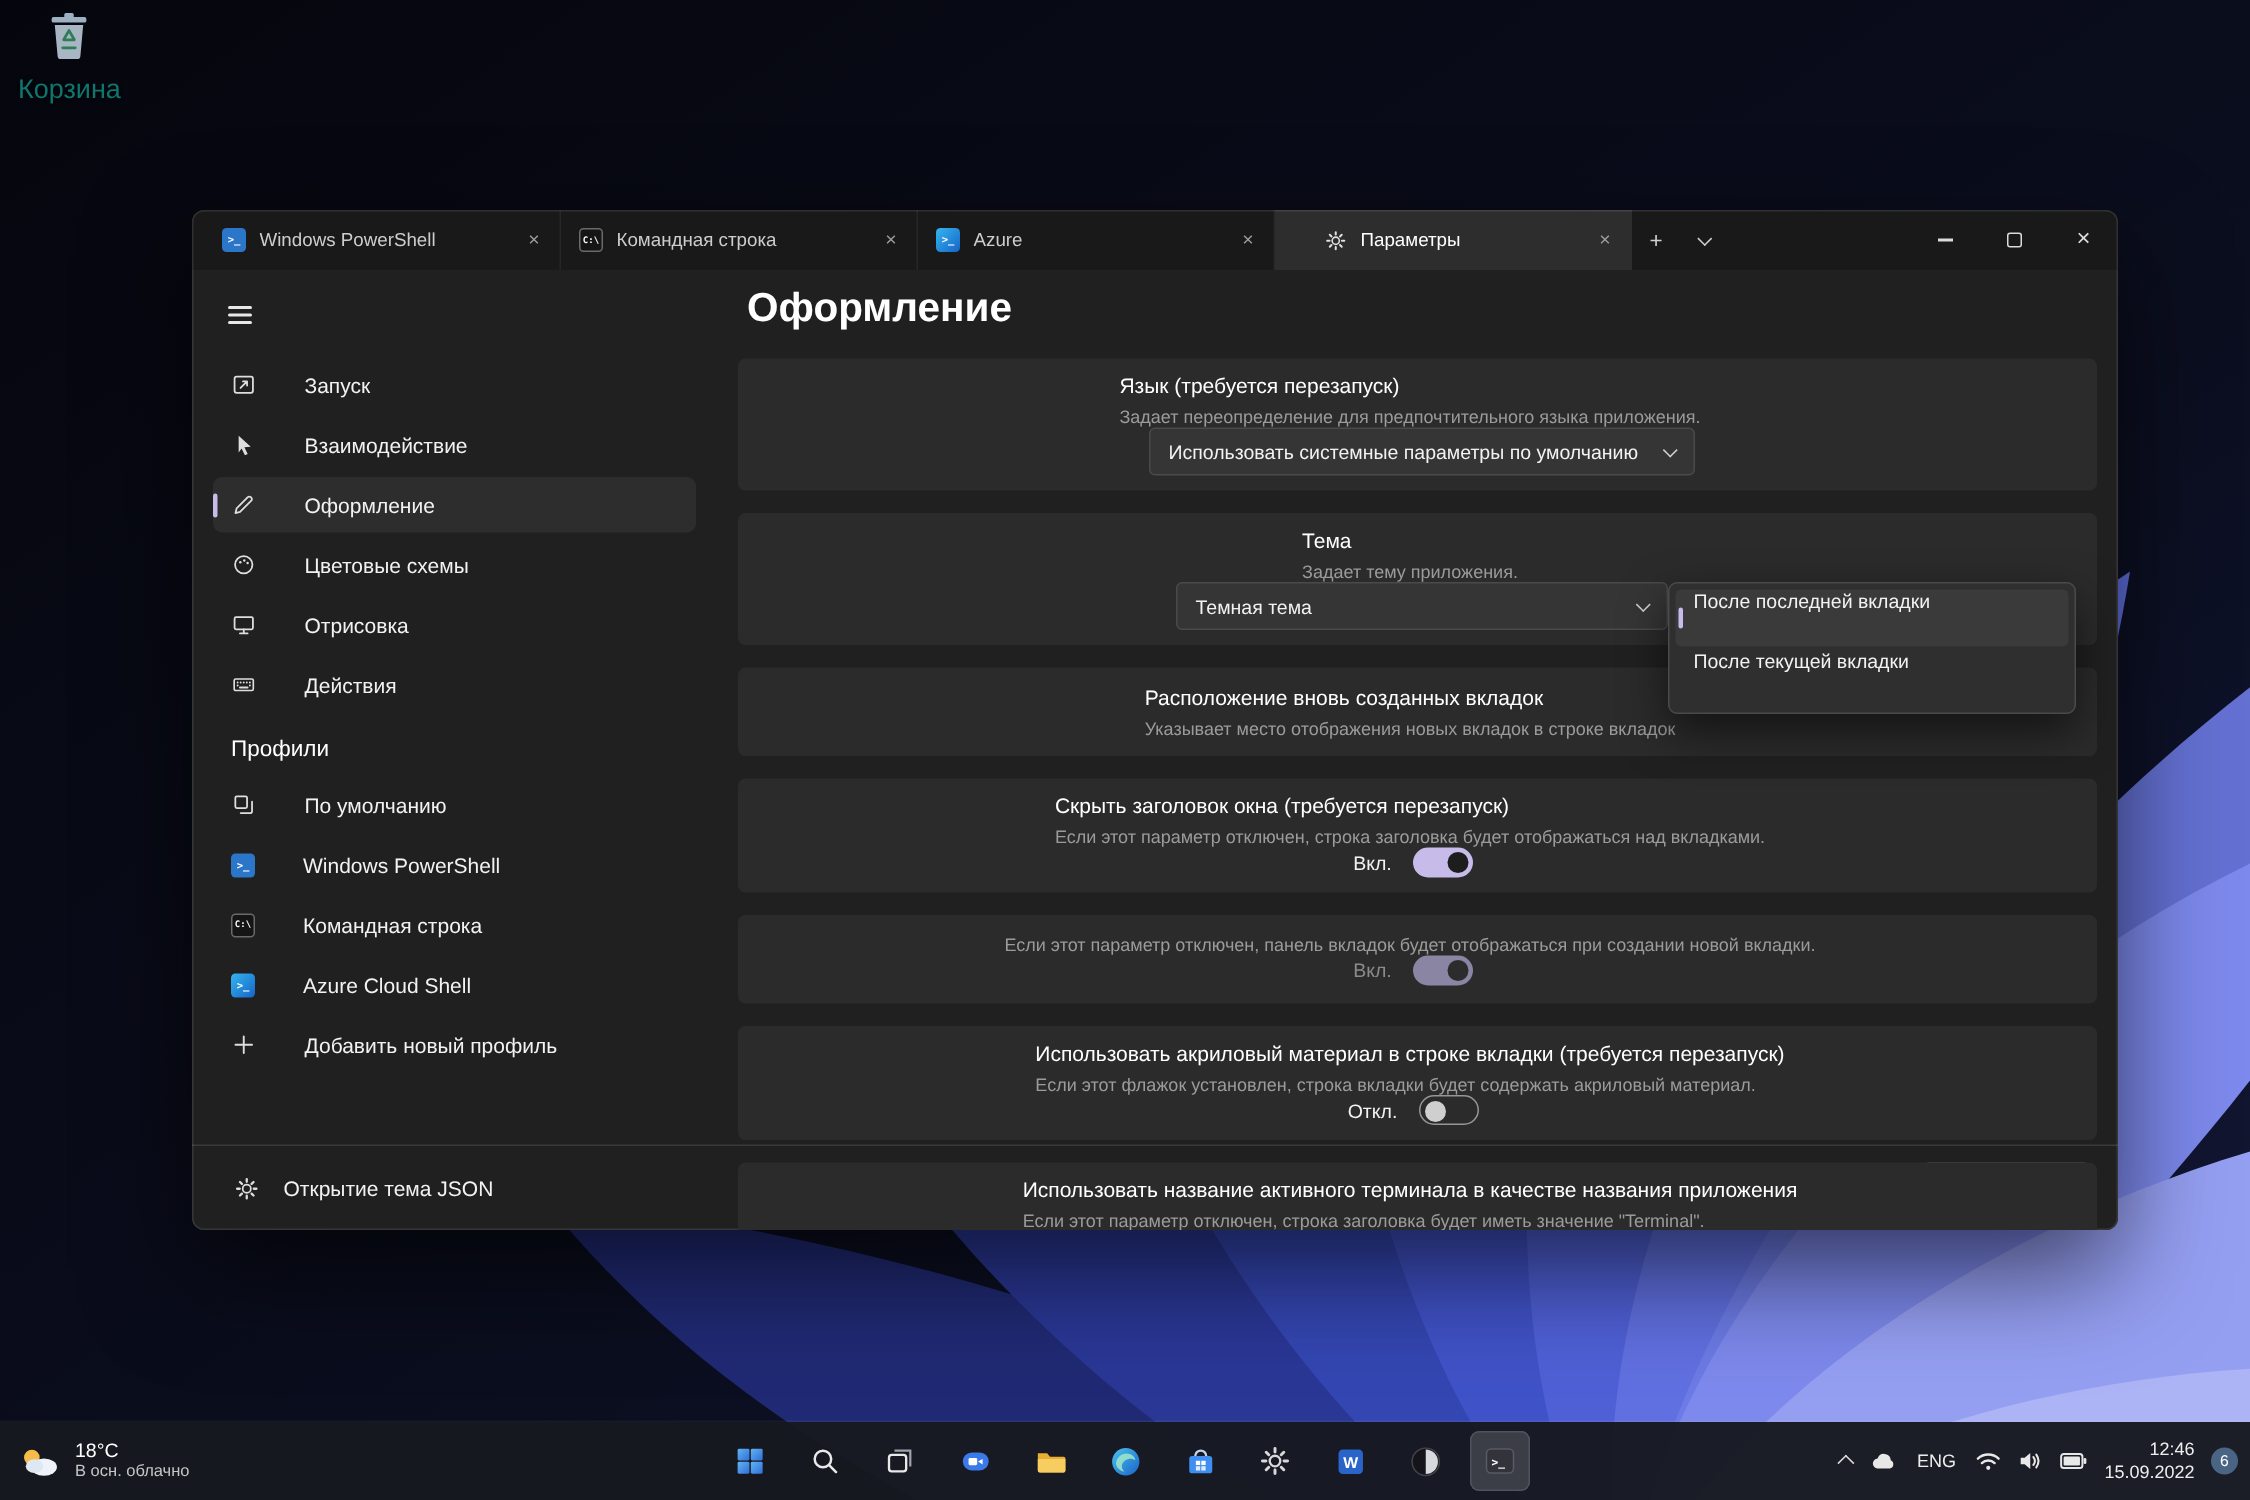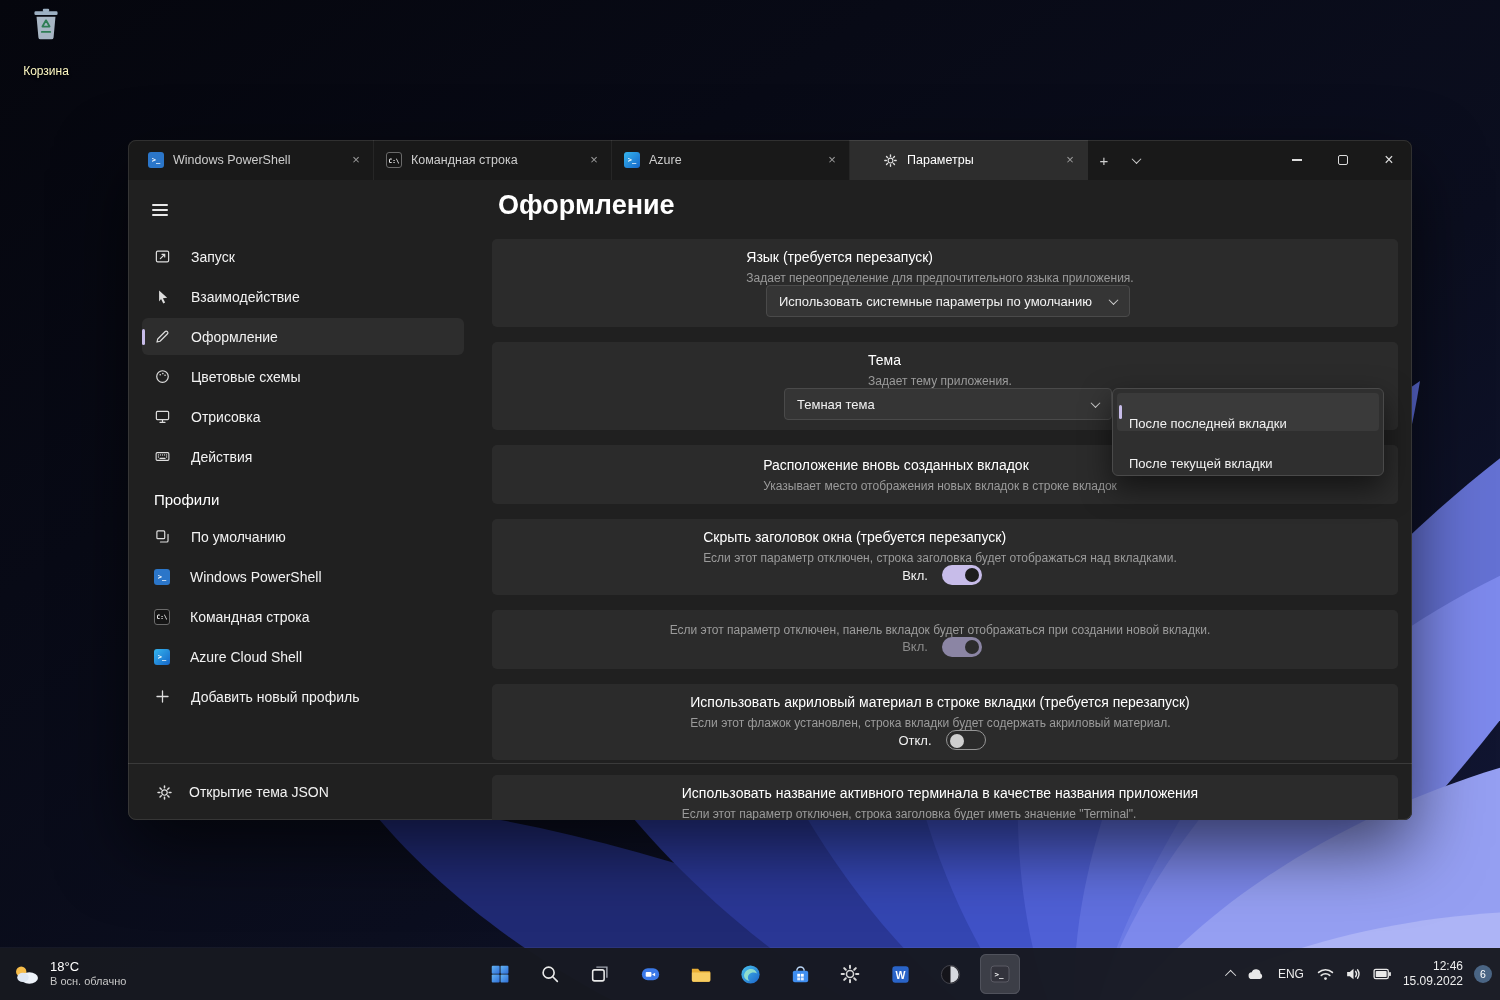--- a/index.html
+++ b/index.html
@@ -6,21 +6,21 @@
   *{ margin:0; padding:0; box-sizing:border-box; }
   html,body{ width:1500px; height:1000px; overflow:hidden; background:#07080f;
     font-family:"Liberation Sans","DejaVu Sans",sans-serif; }
   #root{ position:relative; width:1500px; height:1000px; }
 
   
   #wallpaper{ position:absolute; inset:0; }
 
   
   .recycle{ position:absolute; left:12px; top:6px; width:68px; text-align:center; cursor:default; }
-  .rb-label{ margin-top:18px; font-size:12px; color:#fef9c3; text-shadow:0 1px 3px rgba(0,0,0,.9); }
+  .rb-label{ margin-top:2px; font-size:18px; color:#0f766e; text-shadow:0 1px 3px rgba(0,0,0,.9); }
 
   
   .win{ position:absolute; left:128px; top:140px; width:1284px; height:680px;
     background:#202020; border-radius:8px; overflow:hidden;
     outline:1px solid rgba(255,255,255,.10); outline-offset:-1px;
     box-shadow:0 28px 70px rgba(0,0,0,.6); color:#f0f0f0; }
 
   .titlebar{ height:40px; display:flex; align-items:stretch; background:#191919; padding-left:8px; }
   .tab{ width:238px; display:flex; align-items:center; gap:9px; padding:0 8px 0 12px;
     font-size:12.5px; color:#cdcdcd; border-right:1px solid #262626; }
@@ -44,21 +44,21 @@
   .maxbox{ width:10px; height:10px; border:1.2px solid #dcdcdc; border-radius:2px; display:block; }
 
   .winbody{ display:flex; height:583px; }
 
   
   .sidebar{ width:350px; flex:none; padding:8px 6px 0 14px; font-size:14px; }
   .hamburger{ width:40px; height:36px; display:flex; align-items:center; padding-left:10px;
     margin:4px 0 10px; border-radius:6px; }
   .hbars{ width:16px; height:2px; background:#e8e8e8; border-radius:1px; display:block;
     box-shadow:0 -5px 0 #e8e8e8, 0 5px 0 #e8e8e8; }
-  .navitem{ height:37px; display:flex; align-items:center; gap:20px; padding:0 12px;
+  .navitem{ height:37px; display:flex; align-items:center; gap:32px; padding:0 12px;
     margin:3px 8px 3px 0; border-radius:6px; color:#f2f2f2; position:relative; }
   .navitem svg{ width:17px; height:17px; color:#dedede; flex:none; }
   .navitem.selected{ background:#2d2d2d; }
   .navitem.selected::before{ content:""; position:absolute; left:0; top:50%;
     transform:translateY(-50%); width:3px; height:16px; border-radius:2px; background:var(--accent); }
   .navheader{ font-size:15px; color:#fff; padding:13px 12px 7px; }
 
   
   .content{ flex:1; padding:6px 14px 0; position:relative; }
   .content h1{ font-size:27px; font-weight:bold; color:#fff; margin:4px 6px 18px; }
@@ -83,21 +83,21 @@
   .toggle.off{ background:transparent; border:1px solid #969696; }
   .toggle.off .knob{ position:absolute; left:3px; top:2.5px; width:14px; height:14px;
     border-radius:50%; background:#cfcfcf; }
   .switchwrap.disabled .state{ color:#8a8a8a; }
   .switchwrap.disabled .toggle.on{ background:#8b85a4; }
   .switchwrap.disabled .toggle.on .knob{ background:#2c2c2c; }
 
   .popup{ position:absolute; right:28px; top:208px; width:272px; background:#2f2f2f;
     border:1px solid #4a4a4a; border-radius:6px; box-shadow:0 12px 30px rgba(0,0,0,.55);
     z-index:6; padding:2px; }
-  .option{ height:38px; display:flex; align-items:flex-end; padding:0 12px; margin:2px;
+  .option{ height:38px; display:flex; align-items:flex-start; padding:0 12px; margin:2px;
     border-radius:4px; font-size:13px; color:#f2f2f2; position:relative; }
   .option.selected{ background:#3a3a3a; }
   .option.selected::before{ content:""; position:absolute; left:2px; top:50%;
     transform:translateY(-50%); width:3px; height:14px; border-radius:2px; background:var(--accent); }
 
   .winfooter{ height:57px; border-top:1px solid #3a3a3a; display:flex; align-items:center;
     padding:0 18px 0 16px; background:#202020; }
   .jsonitem{ display:flex; align-items:center; gap:16px; font-size:14px; color:#f2f2f2;
     padding:8px 12px; border-radius:6px; }
   .jsonitem svg{ width:17px; height:17px; color:#dedede; }

